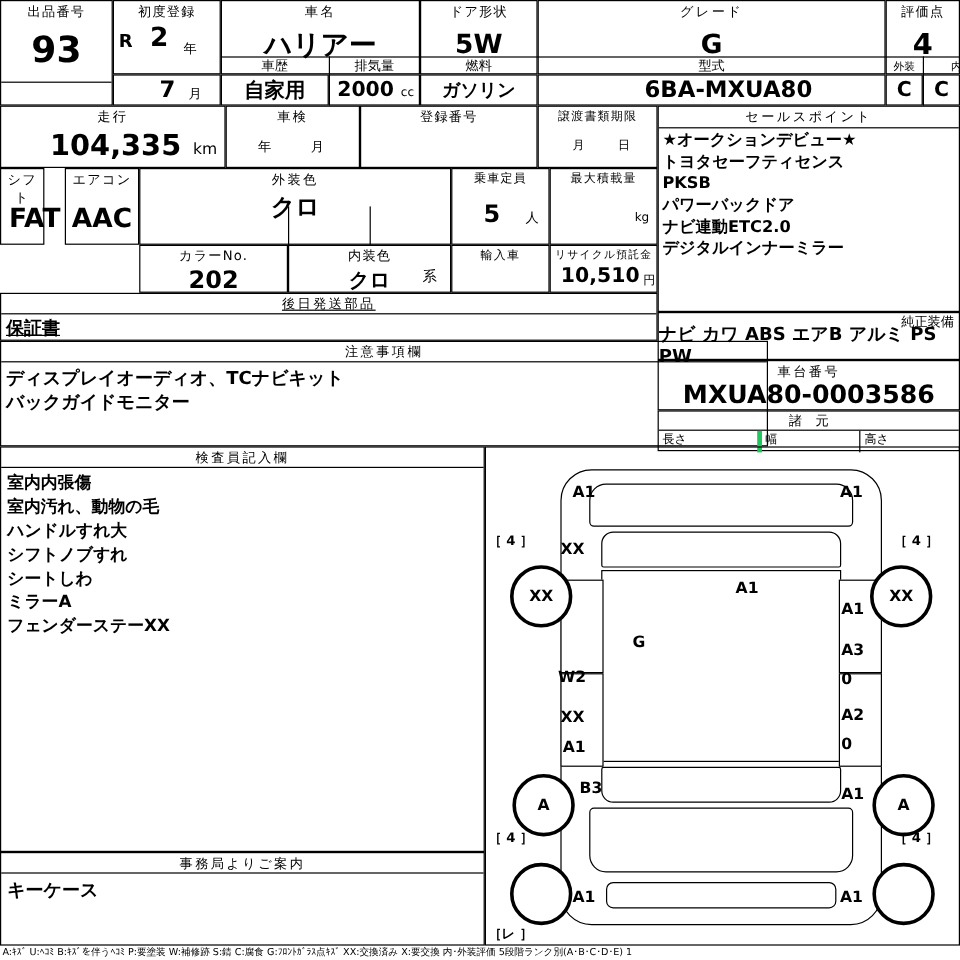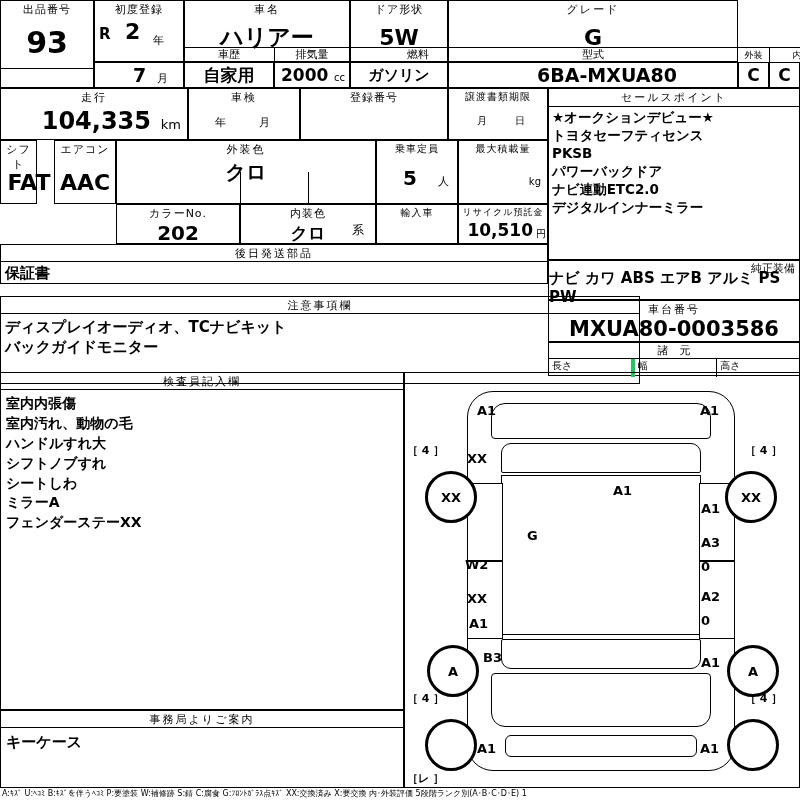--- a/index.html
+++ b/index.html
@@ -64,20 +64,26 @@
       </div>
   </div>
 
   <div class="bx" style="left:448px;top:0;width:290px;height:62px;">
     <div class="lbltop sp">グレード</div>
     <div class="ctr" style="height:40px;">
         <span style="font-size:22px;font-weight:bold;">G</span>
       </div>
   </div>
 
+  <div class="bx" style="left:738px;top:0;width:62px;height:62px;">
+    <div class="lbltop">評価点</div>
+    <div class="ctr" style="height:40px;">
+        <span style="font-size:24px;font-weight:bold;">4</span>
+      </div>
+  </div>
 
   <div class="bx" style="left:94px;top:62px;width:90px;height:26px;">
     <div style="position:relative;height:100%;">
       <span style="position:absolute;left:38px;top:1px;font-size:19px;font-weight:bold;">7</span>
       <span style="position:absolute;left:62px;top:8px;font-size:11px;">月</span>
     </div>
   </div>
 
   <div class="bx" style="left:184px;top:62px;width:90px;height:26px;">
     <div class="ctr" style="height:100%;">
@@ -104,21 +110,21 @@
   <div class="bx ctr" style="left:738px;top:62px;width:31px;height:26px;">
     <span style="font-size:17px;font-weight:bold;">C</span>
   </div>
   <div class="bx ctr" style="left:769px;top:62px;width:31px;height:26px;">
     <span style="font-size:17px;font-weight:bold;">C</span>
   </div>
 
   <div class="bx ctr" style="left:184px;top:48px;width:0;height:0;border:none;"></div>
   <div style="position:absolute;left:184px;top:49px;width:90px;height:13px;" class="lbl">車歴</div>
   <div style="position:absolute;left:274px;top:49px;width:76px;height:13px;" class="lbl">排気量</div>
-  <div style="position:absolute;left:350px;top:49px;width:98px;height:13px;padding-left:19px;" class="lbl">燃料</div>
+  <div style="position:absolute;left:350px;top:49px;width:98px;height:13px;" class="lbl">燃料</div>
   <div style="position:absolute;left:448px;top:49px;width:290px;height:13px;" class="lbl">型式</div>
   <div style="position:absolute;left:738px;top:49px;width:31px;height:13px;font-size:9px;text-align:center;">外装</div>
   <div style="position:absolute;left:769px;top:49px;width:31px;height:13px;font-size:9px;text-align:center;padding-left:17px;">内装</div>
   <div style="position:absolute;left:184px;top:47px;width:554px;height:1px;background:#000;"></div>
   <div style="position:absolute;left:738px;top:47px;width:62px;height:1px;background:#000;"></div>
   <div style="position:absolute;left:274px;top:47px;width:1px;height:41px;background:#000;"></div>
   <div style="position:absolute;left:769px;top:47px;width:1px;height:41px;background:#000;"></div>
 
   <div class="bx" style="left:0;top:88px;width:188px;height:52px;">
     <div class="lbltop sp">走行</div>
@@ -212,35 +218,35 @@
   </div>
 
   <div class="bx" style="left:458px;top:204px;width:90px;height:40px;">
     <div class="lbltop" style="font-size:9px;">リサイクル預託金</div>
     <div style="position:relative;height:24px;">
       <span style="position:absolute;right:14px;top:1px;font-size:17px;font-weight:bold;">10,510</span>
       <span style="position:absolute;right:1px;top:8px;font-size:10px;">円</span>
     </div>
   </div>
 
-  <div class="bx" style="left:0;top:244px;width:548px;height:40px;">
+  <div class="bx" style="left:0;top:244px;width:548px;height:40px;text-decoration:underline;">
     <div class="lbltop sp" style="border-bottom:1px solid #000;">後日発送部品</div>
     <div class="ctrl" style="height:22px;padding-left:4px;">
         <span style="font-size:15px;font-weight:bold;">保証書</span>
       </div>
   </div>
 
   <div class="bx" style="left:548px;top:260px;width:252px;height:40px;">
     <div style="text-align:right;font-size:11px;padding-right:4px;">純正装備</div>
     <div class="ctr" style="height:22px;">
         <span style="font-size:15px;font-weight:bold;">ナビ カワ ABS エアB アルミ PS PW</span>
       </div>
   </div>
 
-  <div class="bx" style="left:0;top:296px;width:640px;height:88px;">
+  <div class="bx" style="left:0;top:284px;width:640px;height:88px;">
     <div class="lbltop sp" style="border-bottom:1px solid #000;">注意事項欄</div>
     <div style="padding:3px 4px;">
       <div class="note">ディスプレイオーディオ、TCナビキット</div>
       <div class="note">バックガイドモニター</div>
     </div>
   </div>
 
   <div class="bx" style="left:548px;top:300px;width:252px;height:42px;">
     <div class="lbltop sp">車台番号</div>
     <div class="ctr" style="height:24px;">

